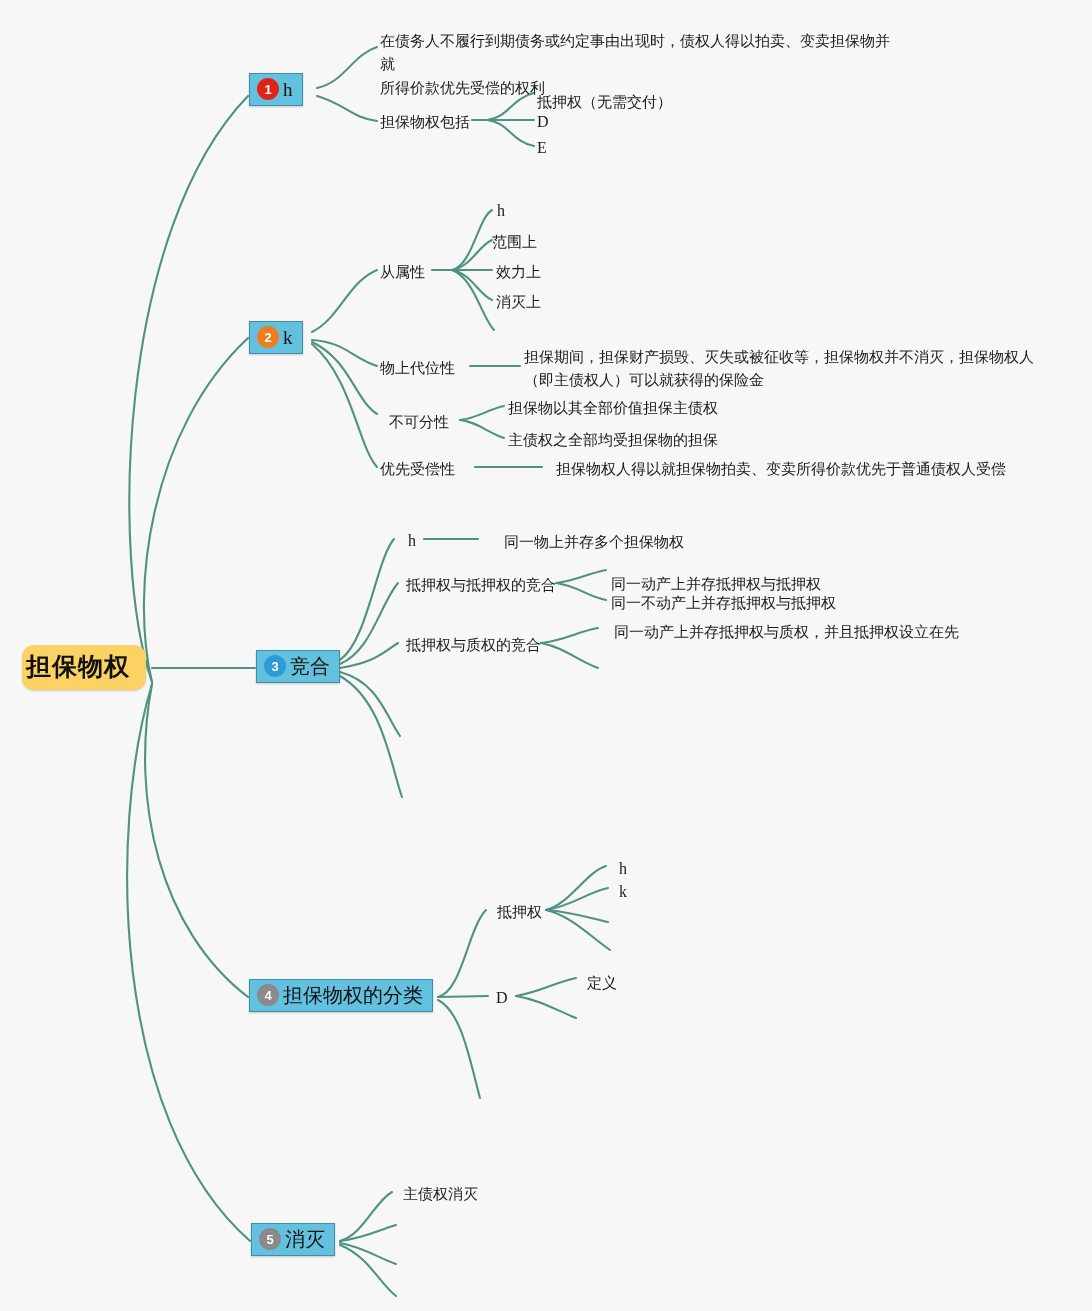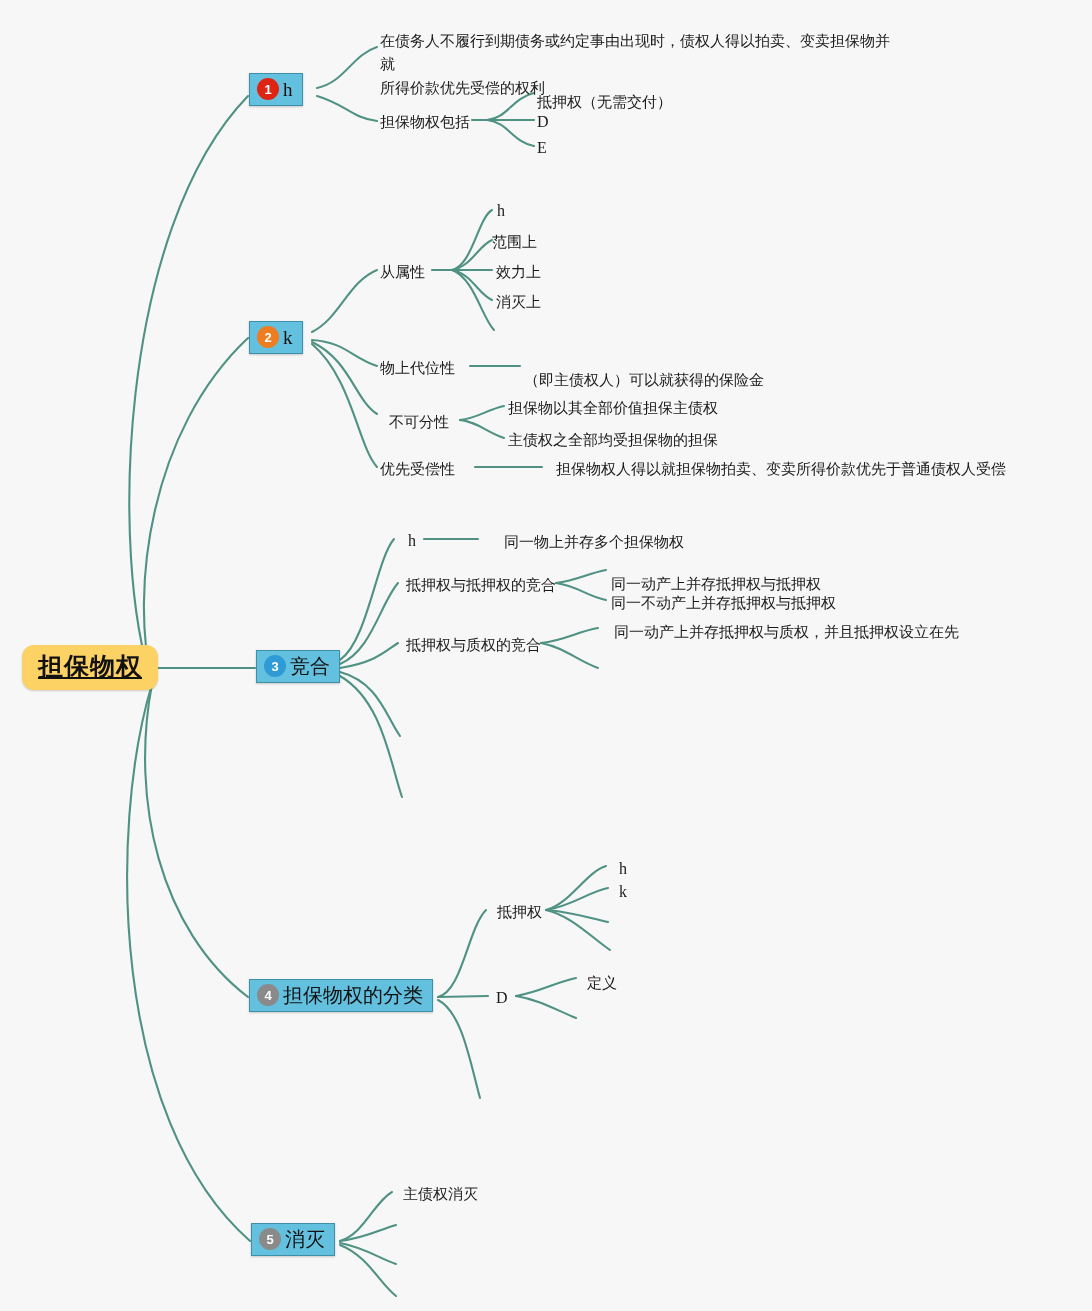--- a/index.html
+++ b/index.html
@@ -13,29 +13,28 @@
   #mindmap{position:absolute;left:0;top:0;width:1092px;height:1311px;}
   svg.links{position:absolute;left:0;top:0;width:1092px;height:1311px;pointer-events:none;}
   svg.links path{fill:none;stroke:#4f9283;stroke-width:2.1;stroke-linecap:round;}
 
   .node{position:absolute;box-sizing:border-box;}
 
   
   .root{
     background:#fcd264;
     border-radius:12px;
-    padding:7px 16px 9px 16px;
+    padding:7px 16px 9px 4px;
     font-size:25px;
     font-weight:bold;
     color:#111;
     letter-spacing:1px;
     line-height:1.15;
     white-space:nowrap;
     box-shadow:0 1px 2px rgba(0,0,0,.18);
-    text-decoration:underline;
   }
 
   
   .topic{
     background:#63c0df;
     border:1px solid #3e8fa8;
     padding:4px 9px 5px 7px;
     display:flex;
     align-items:center;
     gap:4px;
@@ -160,21 +159,21 @@
   </div>
 
   <div class="leaf" style="left:380px;top:260px;">从属性</div>
   <div class="leaf latin" style="left:497px;top:199px;">h</div>
   <div class="leaf" style="left:492px;top:230px;">范围上</div>
   <div class="leaf" style="left:496px;top:260px;">效力上</div>
   <div class="leaf" style="left:496px;top:290px;">消灭上</div>
 
   <div class="leaf" style="left:380px;top:356px;">物上代位性</div>
   <div class="leaf wrap" style="left:524px;top:345px;width:560px;">
-    <br>
+    <span>担保期间，担保财产损毁、灭失或被征收等，担保物权并不消灭，担保物权人</span><br>
     <span>（即主债权人）可以就获得的保险金</span>
   </div>
 
   <div class="leaf" style="left:389px;top:410px;">不可分性</div>
   <div class="leaf" style="left:508px;top:396px;">担保物以其全部价值担保主债权</div>
   <div class="leaf" style="left:508px;top:428px;">主债权之全部均受担保物的担保</div>
 
   <div class="leaf" style="left:380px;top:457px;">优先受偿性</div>
   <div class="leaf" style="left:556px;top:457px;">担保物权人得以就担保物拍卖、变卖所得价款优先于普通债权人受偿</div>
 

